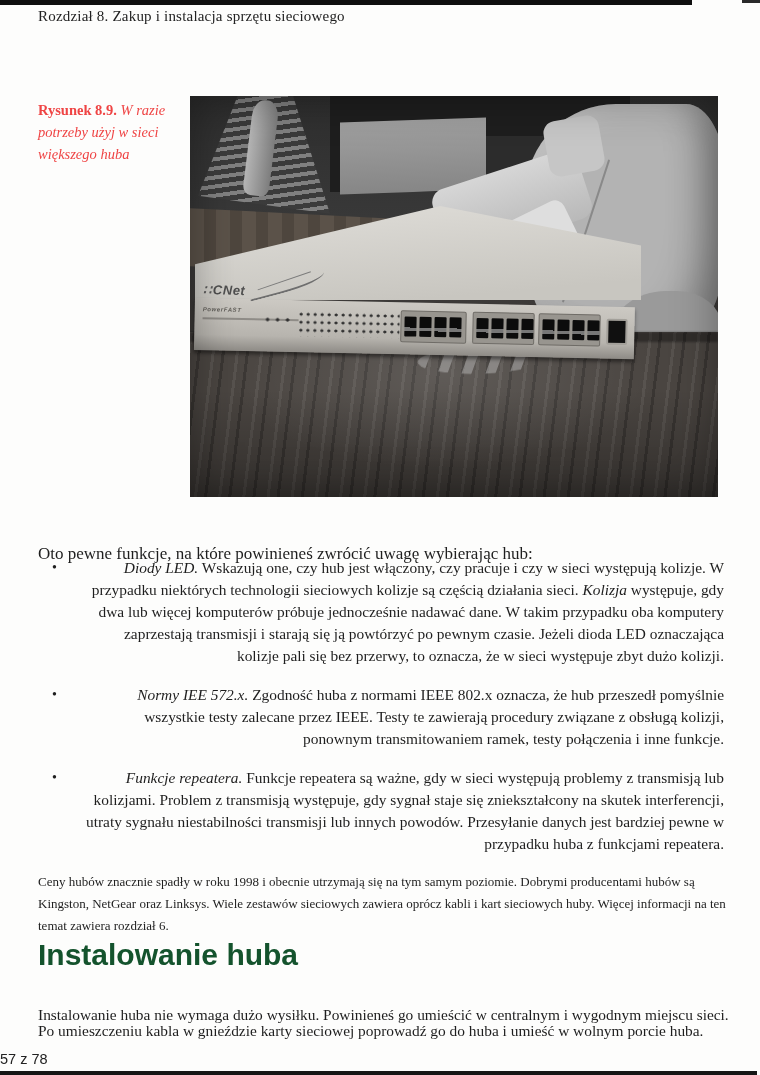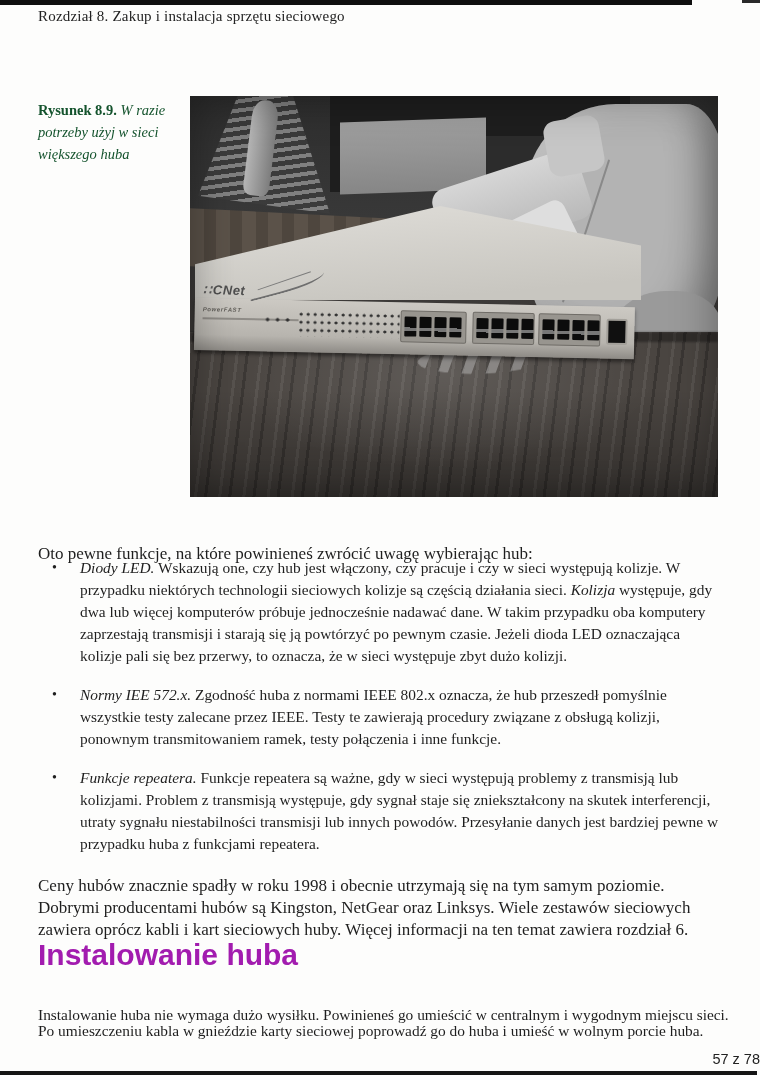--- a/index.html
+++ b/index.html
@@ -8,21 +8,21 @@
     background:#fdfdfc;color:#1e1e1e;overflow:hidden;
     font-family:"Liberation Serif","DejaVu Serif",serif;
   }
   .top-rule{position:absolute;left:0;top:0;width:692px;height:5px;background:#0f0f0f;}
   .top-rule-right{position:absolute;right:0;top:0;width:18px;height:3px;background:#2a2a2a;}
   .bottom-rule{position:absolute;left:0;bottom:0;width:757px;height:4px;background:#161616;}
 
   .chapter-header{position:absolute;left:38px;top:8px;font-size:15px;letter-spacing:.2px;color:#222;}
 
   
-  .figure-caption{position:absolute;left:38px;top:100px;width:150px;font-size:14.5px;line-height:1.5;color:#14532d;}
+  .figure-caption{position:absolute;left:38px;top:100px;width:150px;font-size:14.5px;line-height:1.5;color:#ef4444;}
   .fig-label{font-weight:bold;}
   .fig-text{font-style:italic;}
 
   
   .photo{position:absolute;left:190px;top:96px;width:528px;height:401px;overflow:hidden;
          background:linear-gradient(180deg,#2e2e2e 0%,#383838 30%,#3d3a38 55%);}
   .photo *{position:absolute;}
   .heatsink{left:8px;top:0;width:132px;height:128px;
      background:repeating-linear-gradient(172deg,#8d8d8d 0 4px,#3c3c3c 4px 9px);
      clip-path:polygon(30% 0,72% 0,100% 92%,0 78%);opacity:.85;}
@@ -83,27 +83,27 @@
   .rj45{position:static;width:12px;height:20px;background:linear-gradient(180deg,#0c0c0c 55%,#777 55%,#777 72%,#0c0c0c 72%);
      border-radius:1px;flex:0 0 auto;}
   .uplink{left:412px;top:12px;width:17px;height:22px;background:#101010;border:2px solid #a3a09a;border-radius:2px;}
   .vignette{left:0;top:0;width:528px;height:401px;box-shadow:inset 0 0 46px rgba(0,0,0,.38);}
 
   
   .intro{position:absolute;left:38px;top:526px;width:692px;font-size:17px;line-height:22px;}
   .bullets{position:absolute;left:38px;top:557px;width:692px;}
   .bullet-item{display:flex;margin-bottom:17px;}
   .bullet-mark{width:14px;margin-left:14px;flex:0 0 auto;font-size:14px;line-height:22px;}
-  .bullet-text{margin-left:14px;width:644px;font-size:15.4px;line-height:22px;}
+  .bullet-text{margin-left:14px;width:644px;font-size:15.4px;line-height:22px;text-align:right;}
   .lead-em,.mid-em{font-style:italic;}
-  .para-1{position:absolute;left:38px;top:858px;width:692px;font-size:17px;line-height:22px;}
+  .para-1{position:absolute;left:38px;top:858px;width:692px;font-size:13px;line-height:22px;}
   .section-heading{position:absolute;left:38px;top:938px;margin:0;
-     font-family:"Liberation Sans","DejaVu Sans",sans-serif;font-weight:bold;font-size:30px;color:#a21caf;}
+     font-family:"Liberation Sans","DejaVu Sans",sans-serif;font-weight:bold;font-size:30px;color:#14532d;}
   .para-2{position:absolute;left:38px;top:992px;width:692px;font-size:15.4px;line-height:16px;}
-  .page-footer{position:absolute;left:0;top:1051px;width:760px;text-align:right;
+  .page-footer{position:absolute;left:0;top:1051px;width:760px;text-align:left;
      font-family:"Liberation Sans","DejaVu Sans",sans-serif;font-size:14.5px;color:#222;}
 </style>
 </head>
 <body>
 
 <div class="page">
   <div class="top-rule"></div>
   <div class="top-rule-right"></div>
 
   <div class="chapter-header">Rozdział 8. Zakup i instalacja sprzętu sieciowego</div>

